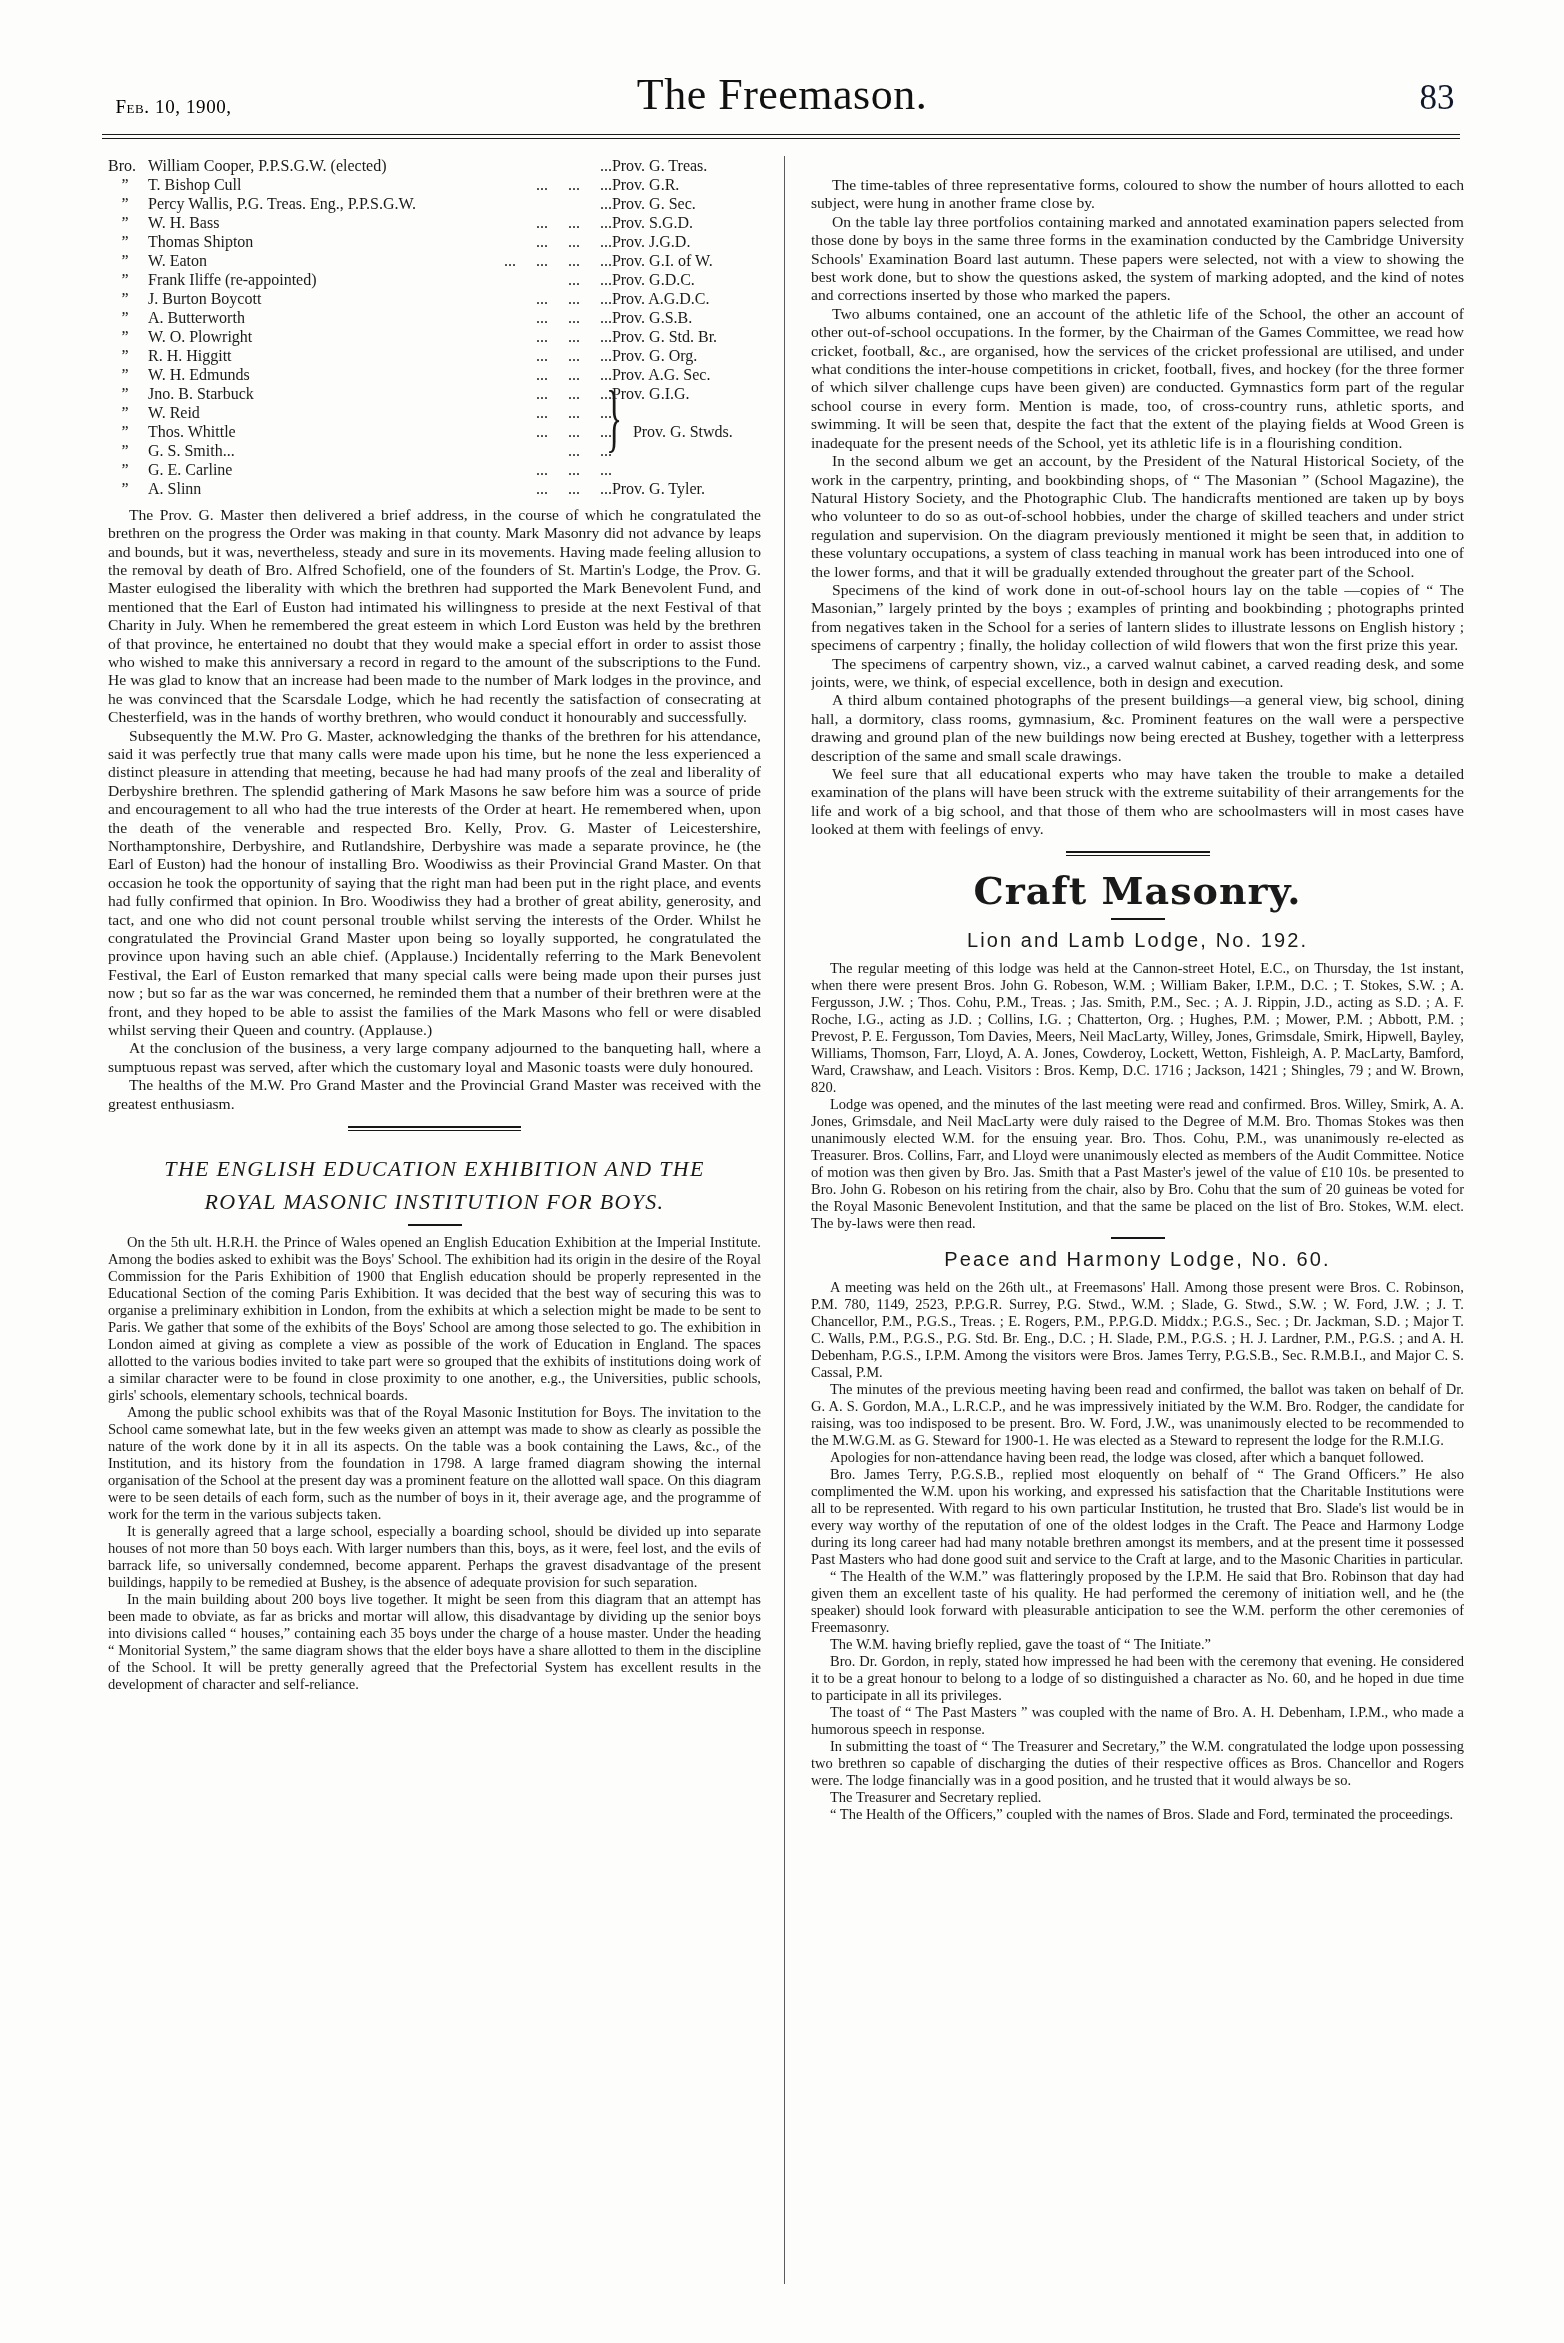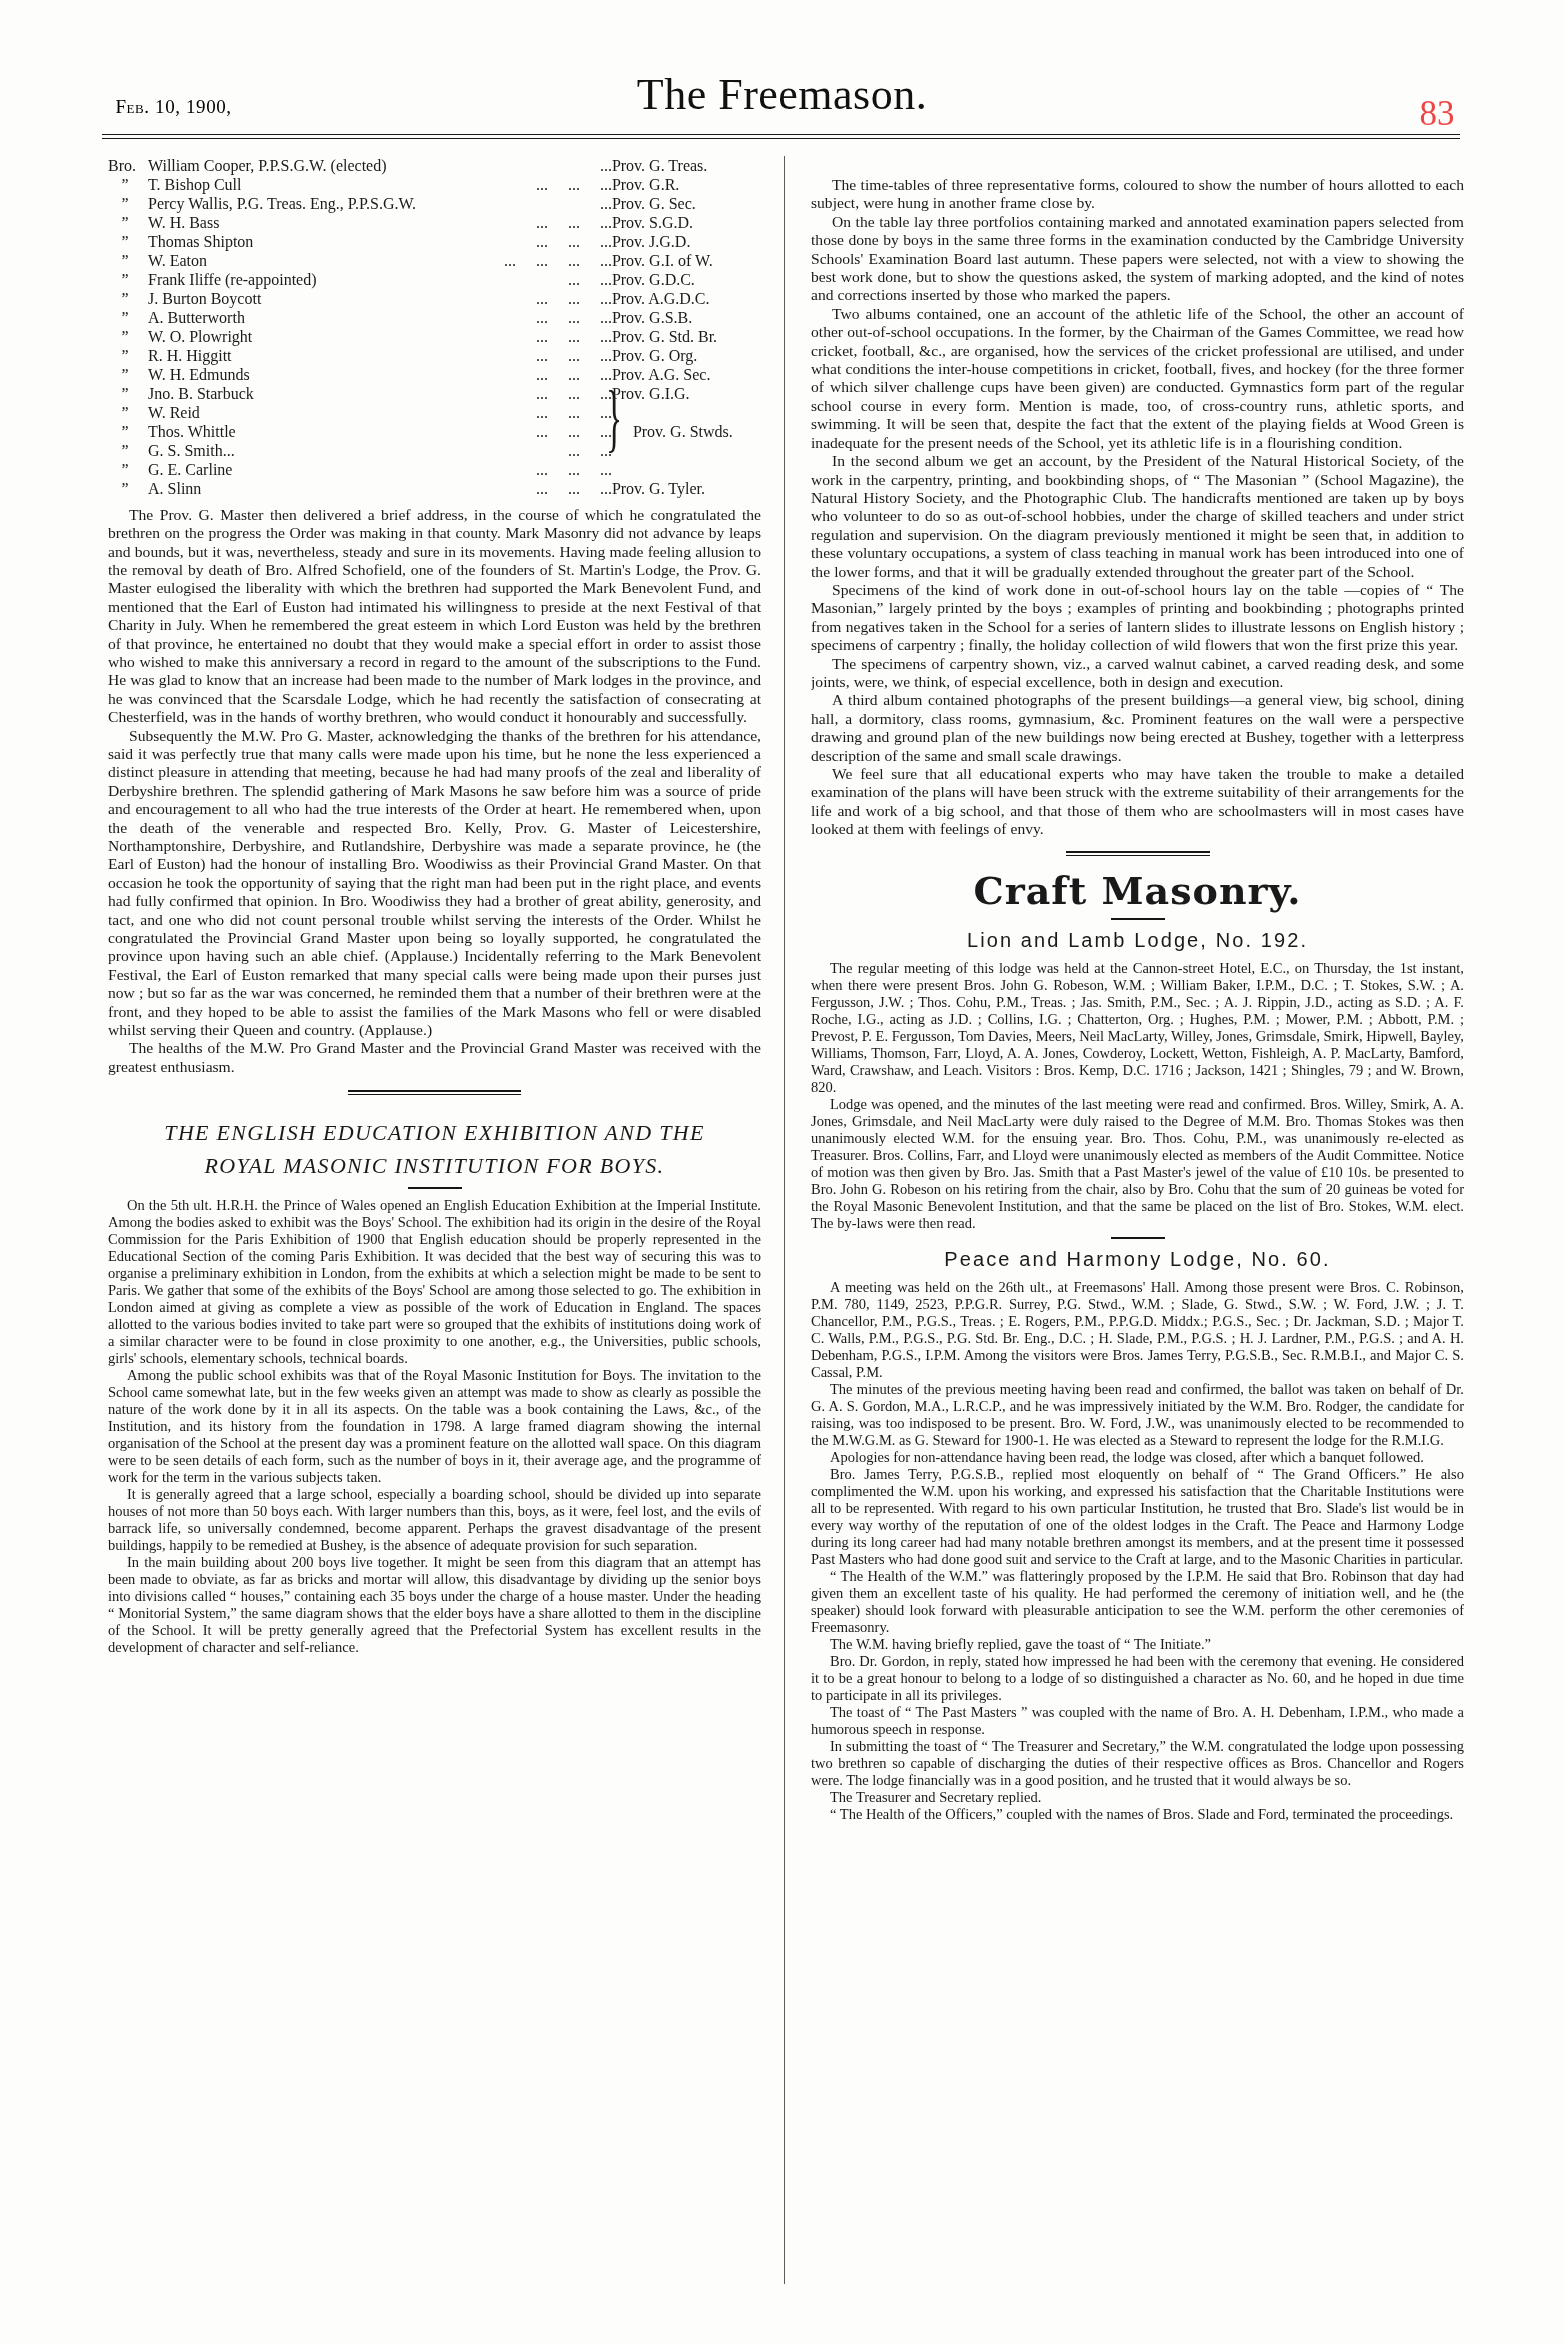--- a/index.html
+++ b/index.html
@@ -48,23 +48,23 @@
     width: 1364px;
     text-align: center;
     font-family: "Liberation Serif", "DejaVu Serif", serif;
     font-size: 44px;
     letter-spacing: 0.5px;
     color: #111;
   }
   .page-number {
     position: absolute;
     right: 9.6px;
-    top: 25px;
+    top: 9px;
     font-size: 35px;
-    color: #ef4444;
+    color: #0f172a;
   }
   .masthead-rule {
     position: absolute;
     left: 102px;
     top: 134px;
     width: 1358px;
     border-top: 1.9px solid #1a1a1a;
     border-bottom: 1px solid #1a1a1a;
     height: 2.9px;
   }
@@ -324,20 +324,21 @@
               <td class="off-role">Prov. G. Tyler.</td>
             </tr>
           </tbody>
       </table>
 
       <div class="spacer-8"></div>
 
       <div>
           <p class="body">The Prov. G. Master then delivered a brief address, in the course of which he congratulated the brethren on the progress the Order was making in that county. Mark Masonry did not advance by leaps and bounds, but it was, nevertheless, steady and sure in its movements. Having made feeling allusion to the removal by death of Bro. Alfred Schofield, one of the founders of St. Martin's Lodge, the Prov. G. Master eulogised the liberality with which the brethren had supported the Mark Benevolent Fund, and mentioned that the Earl of Euston had intimated his willingness to preside at the next Festival of that Charity in July. When he remembered the great esteem in which Lord Euston was held by the brethren of that province, he entertained no doubt that they would make a special effort in order to assist those who wished to make this anniversary a record in regard to the amount of the subscriptions to the Fund. He was glad to know that an increase had been made to the number of Mark lodges in the province, and he was convinced that the Scarsdale Lodge, which he had recently the satisfaction of consecrating at Chesterfield, was in the hands of worthy brethren, who would conduct it honourably and successfully.</p>
           <p class="body">Subsequently the M.W. Pro G. Master, acknowledging the thanks of the brethren for his attendance, said it was perfectly true that many calls were made upon his time, but he none the less experienced a distinct pleasure in attending that meeting, because he had had many proofs of the zeal and liberality of Derbyshire brethren. The splendid gathering of Mark Masons he saw before him was a source of pride and encouragement to all who had the true interests of the Order at heart. He remembered when, upon the death of the venerable and respected Bro. Kelly, Prov. G. Master of Leicestershire, Northamptonshire, Derbyshire, and Rutlandshire, Derbyshire was made a separate province, he (the Earl of Euston) had the honour of installing Bro. Woodiwiss as their Provincial Grand Master. On that occasion he took the opportunity of saying that the right man had been put in the right place, and events had fully confirmed that opinion. In Bro. Woodiwiss they had a brother of great ability, generosity, and tact, and one who did not count personal trouble whilst serving the interests of the Order. Whilst he congratulated the Provincial Grand Master upon being so loyally supported, he congratulated the province upon having such an able chief. (Applause.) Incidentally referring to the Mark Benevolent Festival, the Earl of Euston remarked that many special calls were being made upon their purses just now ; but so far as the war was concerned, he reminded them that a number of their brethren were at the front, and they hoped to be able to assist the families of the Mark Masons who fell or were disabled whilst serving their Queen and country. (Applause.)</p>
+          <p class="body">At the conclusion of the business, a very large company adjourned to the banqueting hall, where a sumptuous repast was served, after which the customary loyal and Masonic toasts were duly honoured.</p>
           <p class="body">The healths of the M.W. Pro Grand Master and the Provincial Grand Master was received with the greatest enthusiasm.</p>
         </div>
 
       <div class="hr-mid"></div>
 
       <h2 class="italic-head">
         <span>THE ENGLISH EDUCATION EXHIBITION AND THE</span><br>
         <span>ROYAL MASONIC INSTITUTION FOR BOYS.</span>
       </h2>
 

